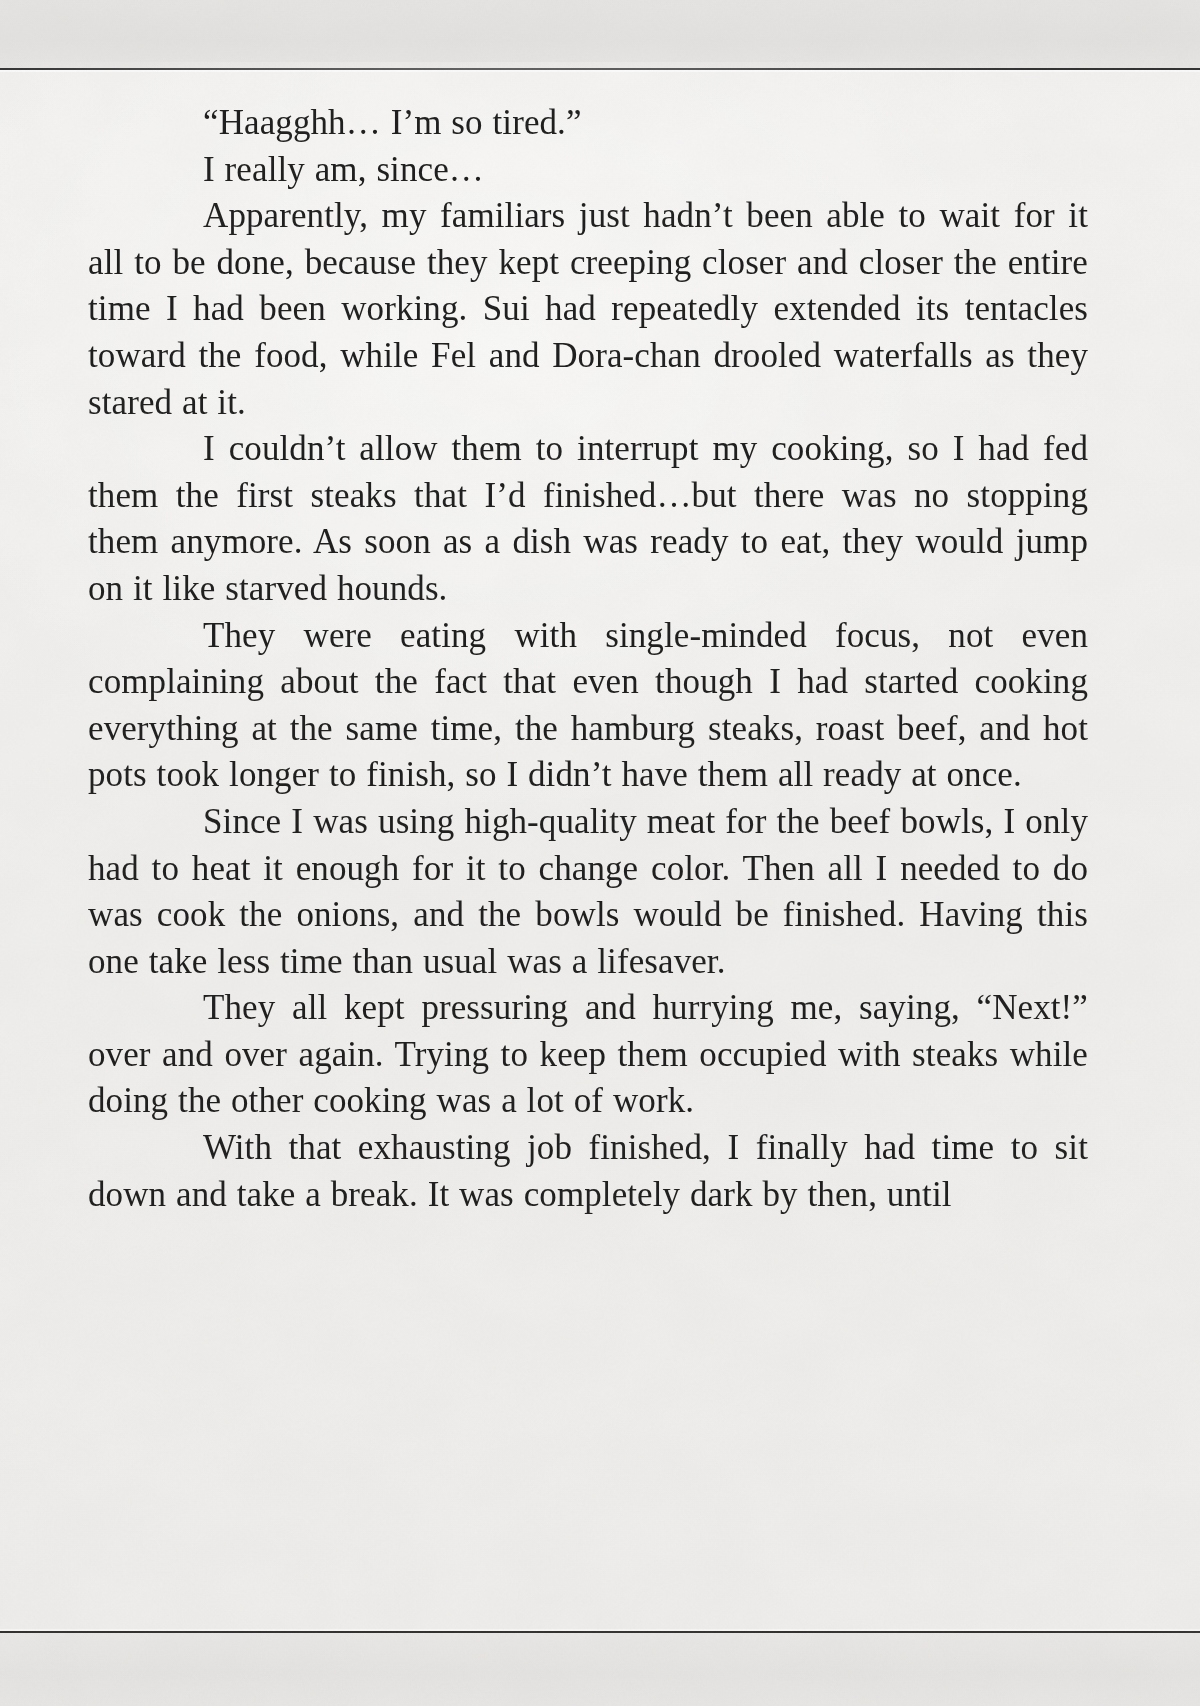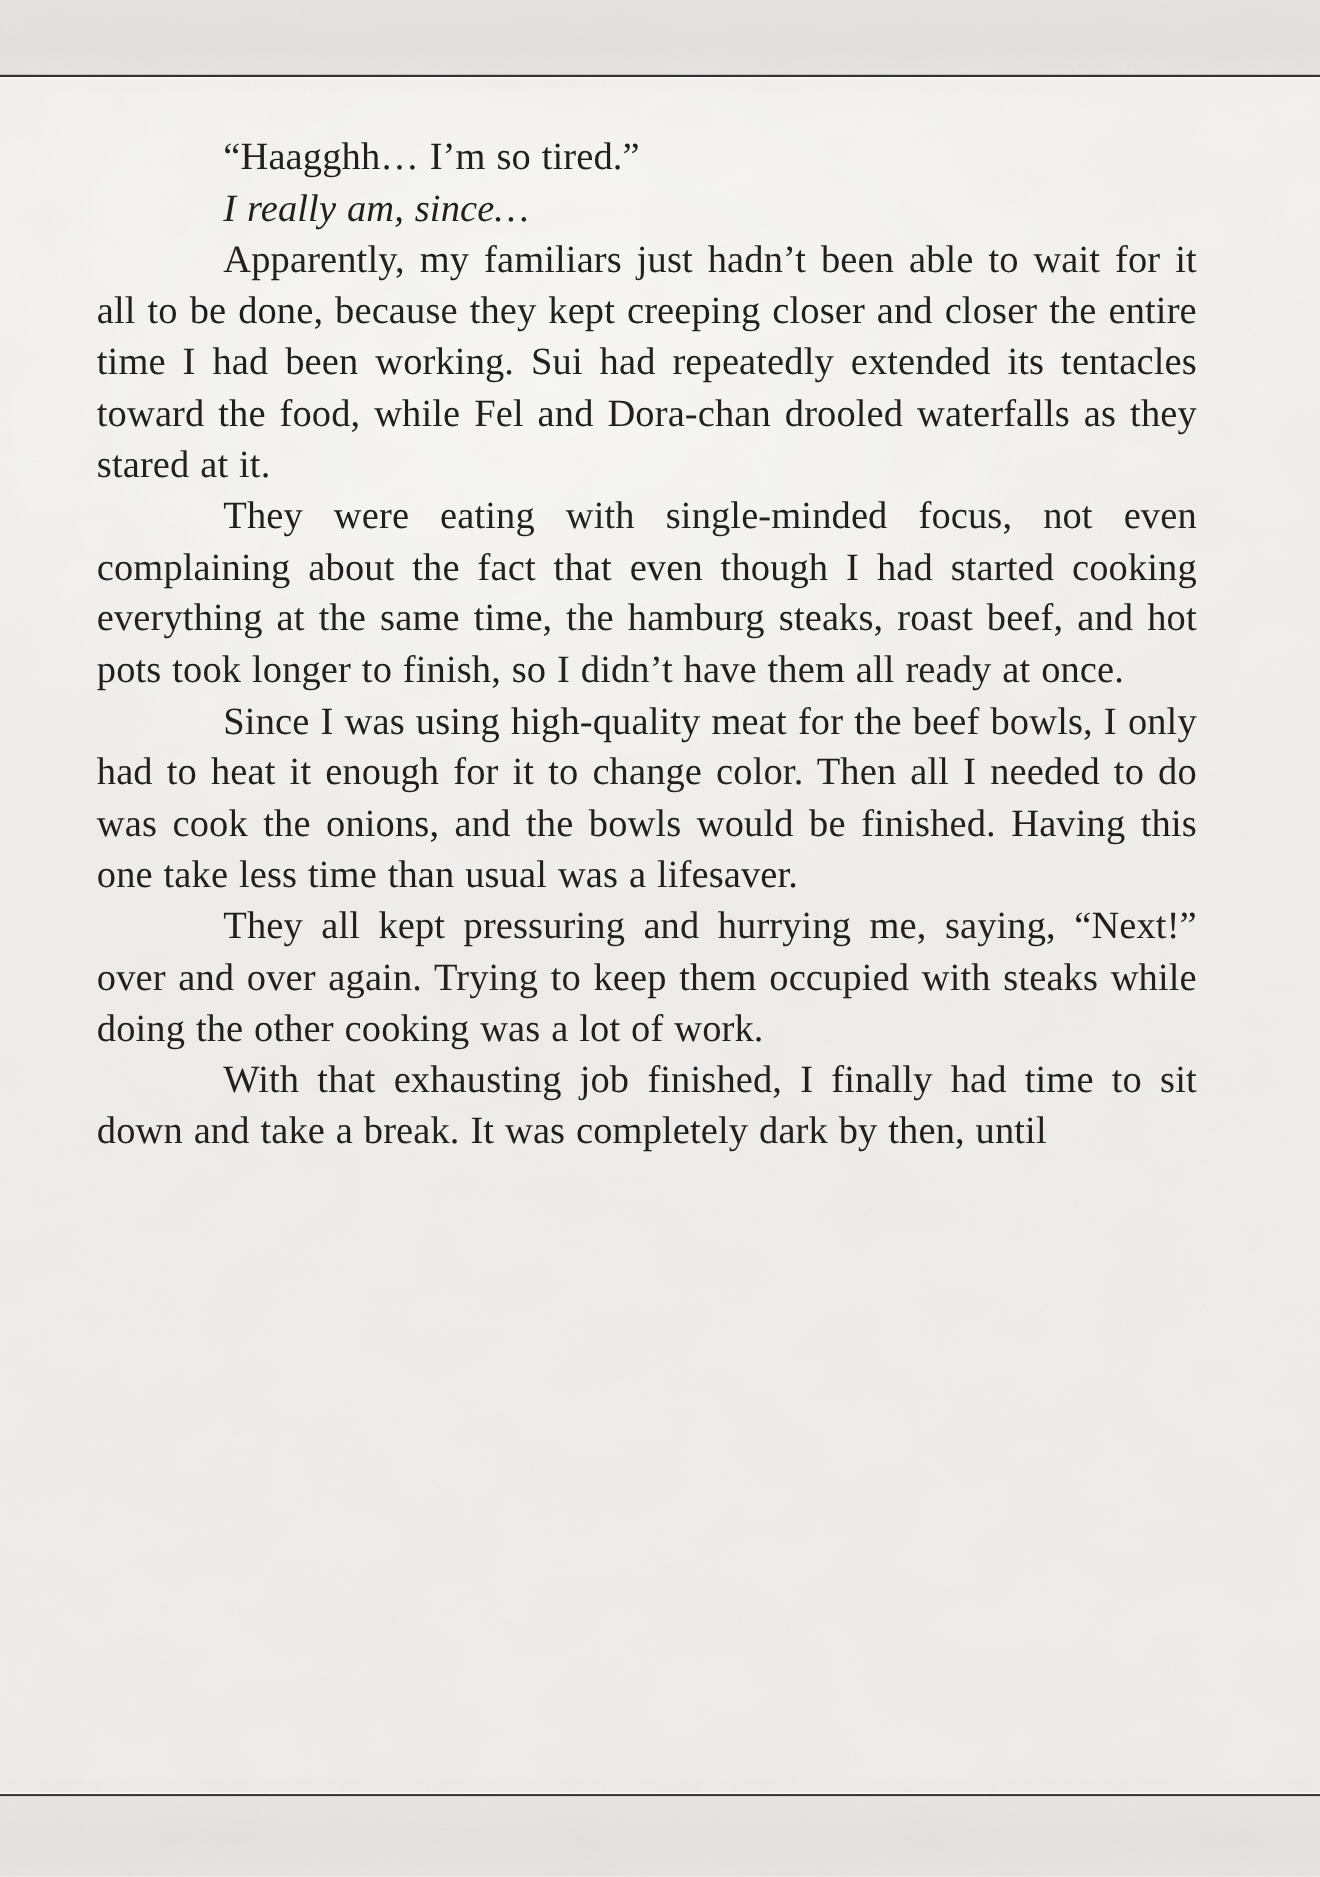--- a/index.html
+++ b/index.html
@@ -39,21 +39,21 @@
   .header-rule {
     position: absolute;
     top: 68px; left: 0;
     width: 100%;
     height: 2px;
     z-index: 1;
     box-shadow: 0 2px 0 rgba(255,255,255,0.65);
   }
   .reading-area {
     position: absolute;
-    top: 82px; left: 0;
+    top: 62px; left: 0;
     width: 100%;
     height: 1561px;
     box-sizing: border-box;
     z-index: 1;
     background: radial-gradient(ellipse 900px 700px at 42% 18%, rgba(255,255,255,0.5), rgba(255,255,255,0) 70%);
   }
   .text-column {
     box-sizing: border-box;
     width: 100%;
     height: 100%;
@@ -62,21 +62,20 @@
   .text-column p {
     margin: 0;
     font-size: 35px;
     line-height: 46.6px;
     text-align: justify;
     text-indent: 115px;
     letter-spacing: 0.1px;
     word-spacing: 1px;
   }
   .text-column p.italic {
-    font-style: italic;
   }
   .footer-rule {
     position: absolute;
     top: 1631px; left: 0;
     width: 100%;
     height: 2px;
     z-index: 1;
     box-shadow: 0 -2px 0 rgba(255,255,255,0.5);
   }
   .page-footer {
@@ -94,20 +93,21 @@
 <div class="page">
 
   <div class="page-header"></div>
   <div class="header-rule" style="background: rgb(46, 46, 46);"></div>
 
   <main class="reading-area">
     <div class="text-column" id="text-column" style="color: rgb(26, 26, 26);">
         <p>“Haagghh… I’m so tired.”</p>
         <p class="italic">I really am, since…</p>
         <p>Apparently, my familiars just hadn’t been able to wait for it all to be done, because they kept creeping closer and closer the entire time I had been working. Sui had repeatedly extended its tentacles toward the food, while Fel and Dora-chan drooled waterfalls as they stared at it.</p>
+        <p>I couldn’t allow them to interrupt my cooking, so I had fed them the first steaks that I’d finished…but there was no stopping them anymore. As soon as a dish was ready to eat, they would jump on it like starved hounds.</p>
         <p>They were eating with single-minded focus, not even complaining about the fact that even though I had started cooking everything at the same time, the hamburg steaks, roast beef, and hot pots took longer to finish, so I didn’t have them all ready at once.</p>
         <p>Since I was using high-quality meat for the beef bowls, I only had to heat it enough for it to change color. Then all I needed to do was cook the onions, and the bowls would be finished. Having this one take less time than usual was a lifesaver.</p>
         <p>They all kept pressuring and hurrying me, saying, “Next!” over and over again. Trying to keep them occupied with steaks while doing the other cooking was a lot of work.</p>
         <p>With that exhausting job finished, I finally had time to sit down and take a break. It was completely dark by then, until</p>
       </div>
   </main>
 
   <div class="footer-rule" style="background: rgb(46, 46, 46);"></div>
   <div class="page-footer"></div>
 

